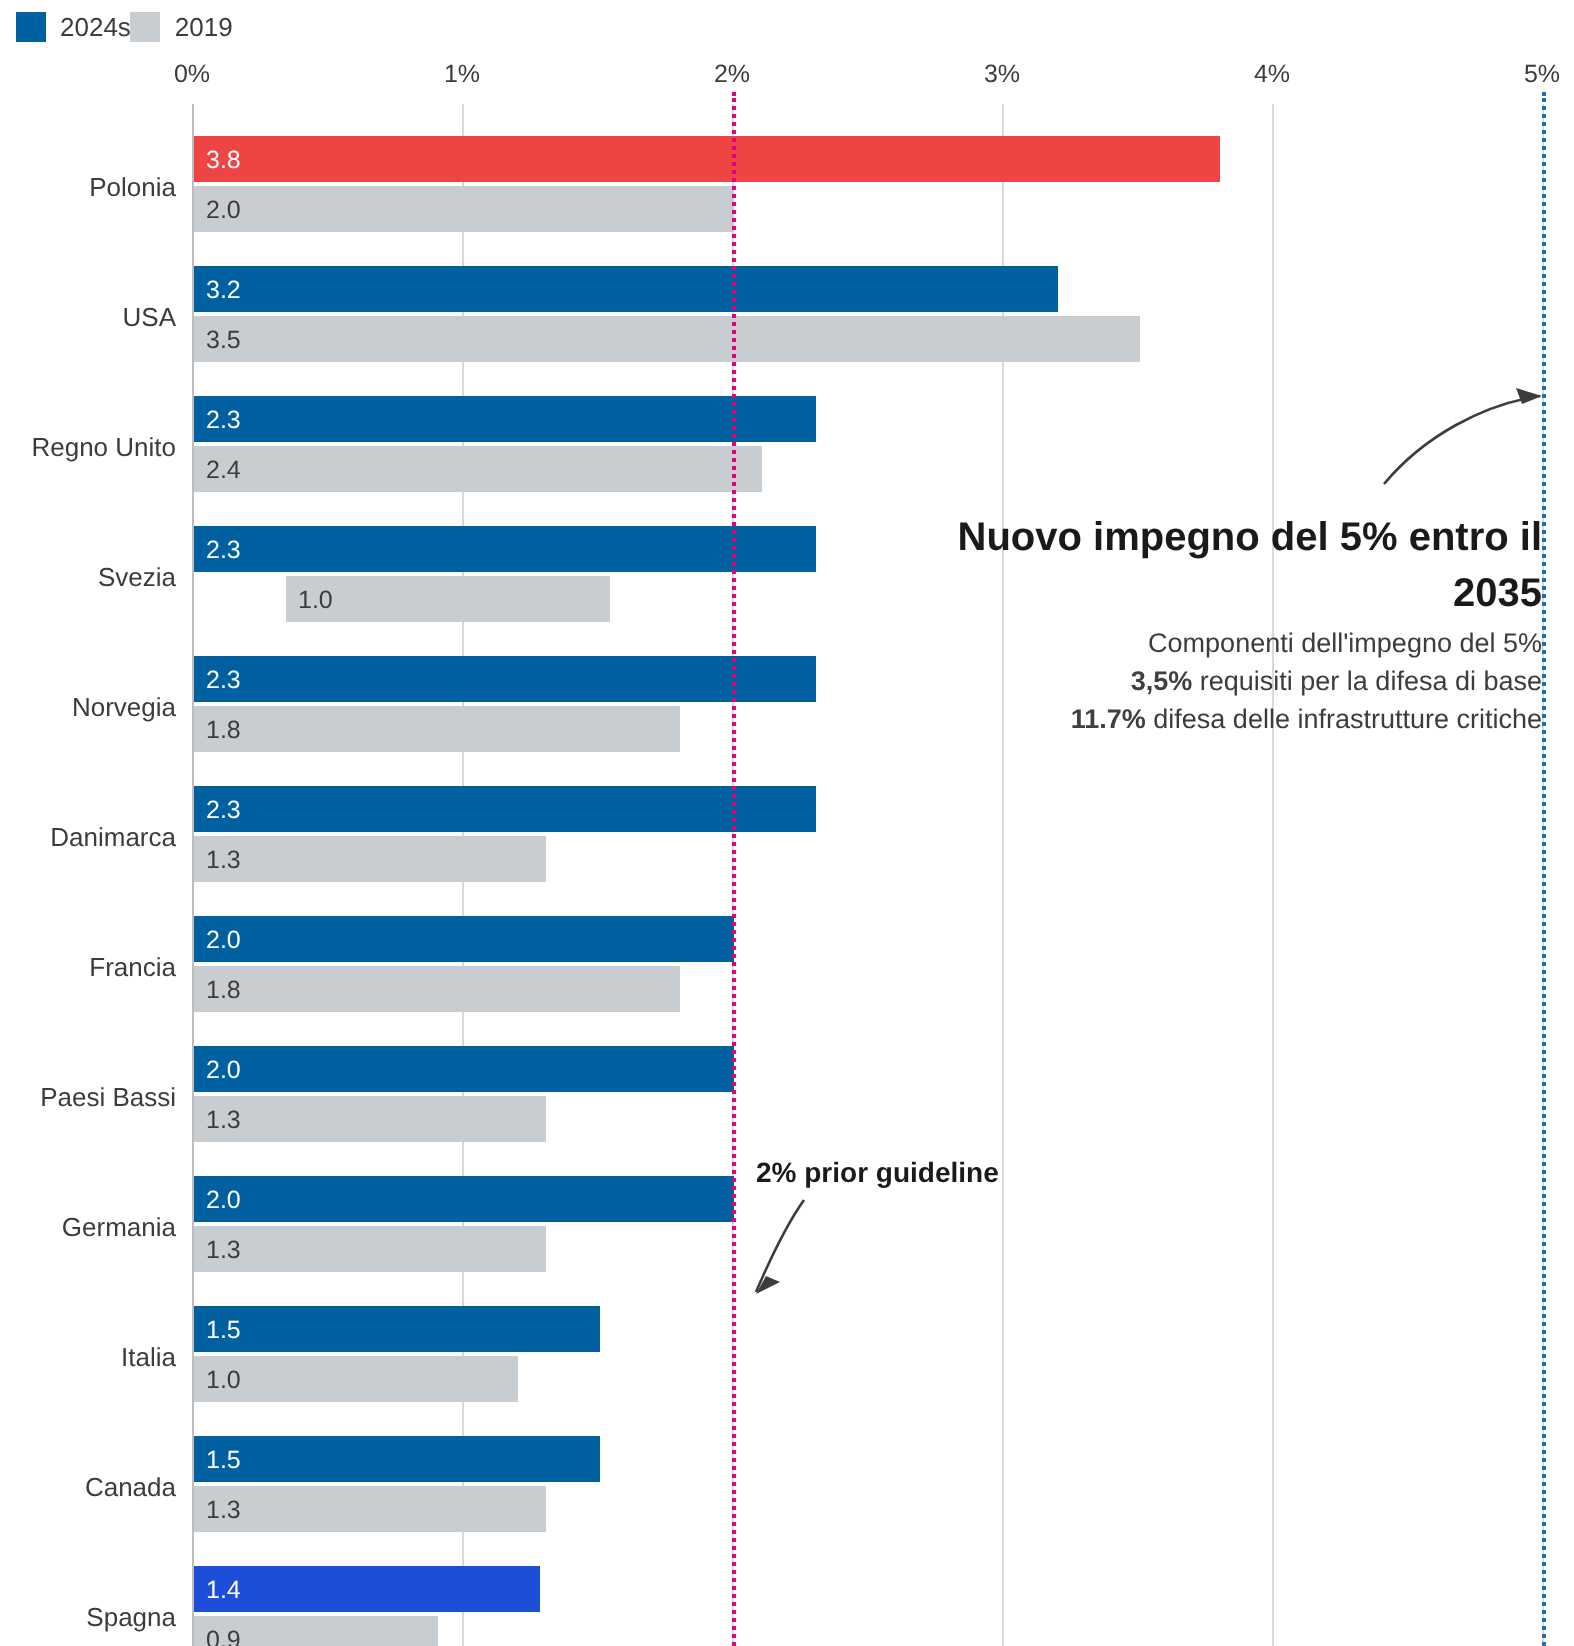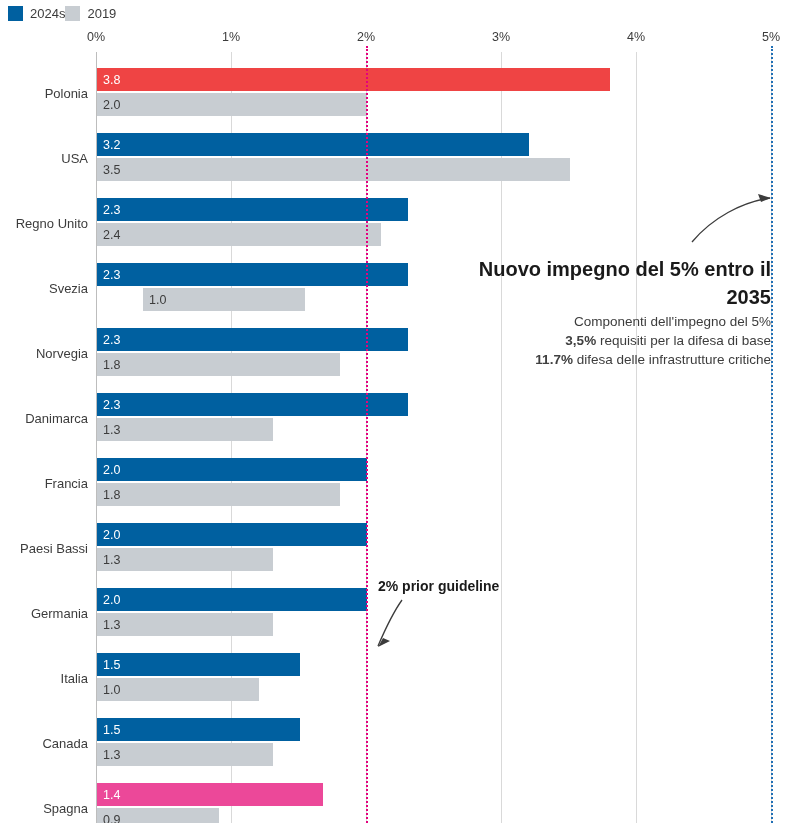--- a/index.html
+++ b/index.html
@@ -304,21 +304,21 @@
           <div class="cat-label" style="top: 18px; right: 683px; width: 200px;">Canada</div>
           <div class="bar primary" style="left: 1px; width: 202.5px; background: rgb(0, 96, 160);">
             <span class="bar-value">1.5</span>
           </div>
           <div class="bar secondary" style="left: 1px; width: 175.5px; background: rgb(200, 205, 210);">
             <span class="bar-value">1.3</span>
           </div>
         </div>
         <div class="row" style="top: 731px; height: 50px;">
           <div class="cat-label" style="top: 18px; right: 683px; width: 200px;">Spagna</div>
-          <div class="bar primary" style="left: 1px; width: 226px; background: #ec4899;">
+          <div class="bar primary" style="left: 1px; width: 173px; background: #1d4ed8;">
             <span class="bar-value">1.4</span>
           </div>
           <div class="bar secondary" style="left: 1px; width: 121.5px; background: rgb(200, 205, 210);">
             <span class="bar-value">0.9</span>
           </div>
         </div>
       </div>
 
     <div class="guideline" style="left: 270px; border-left-color: rgb(229, 0, 125);"></div>
     <div class="target-line" style="left: 675px; border-left-color: rgb(31, 111, 181);"></div>

